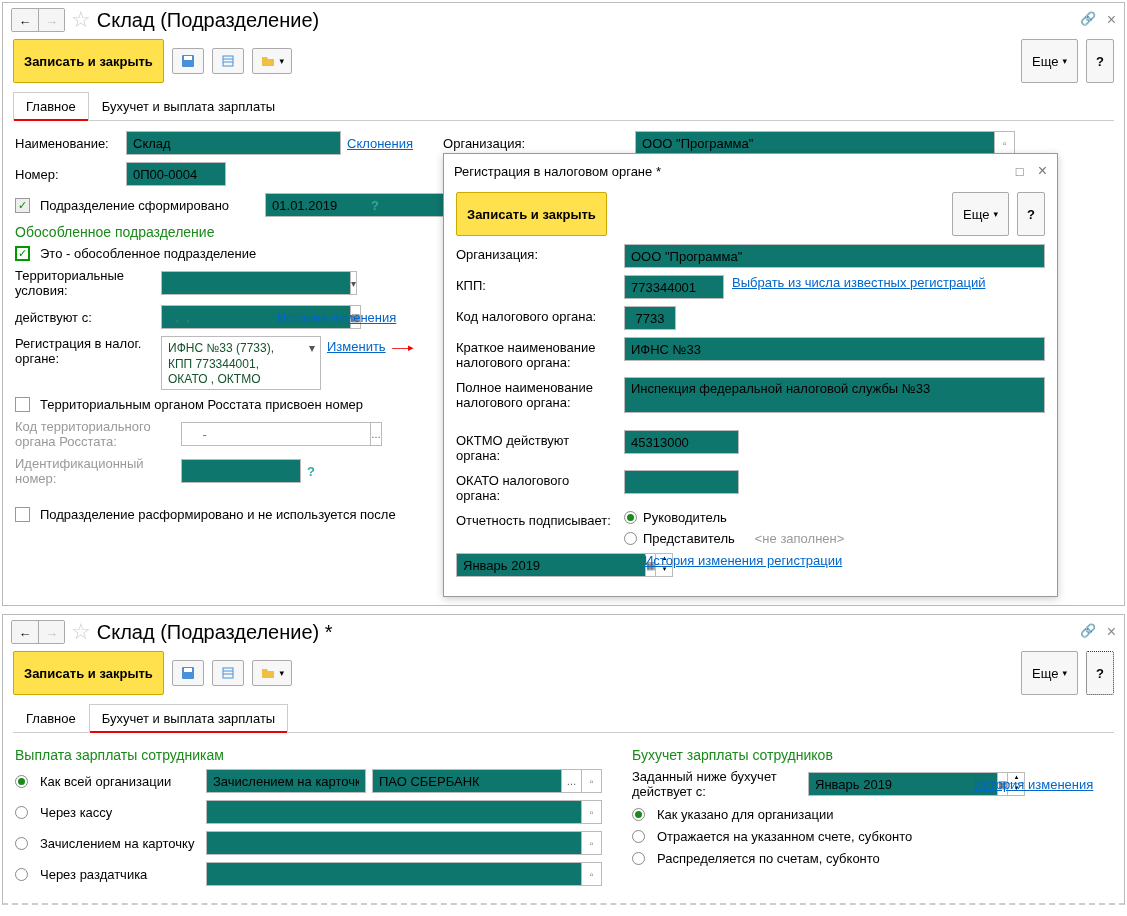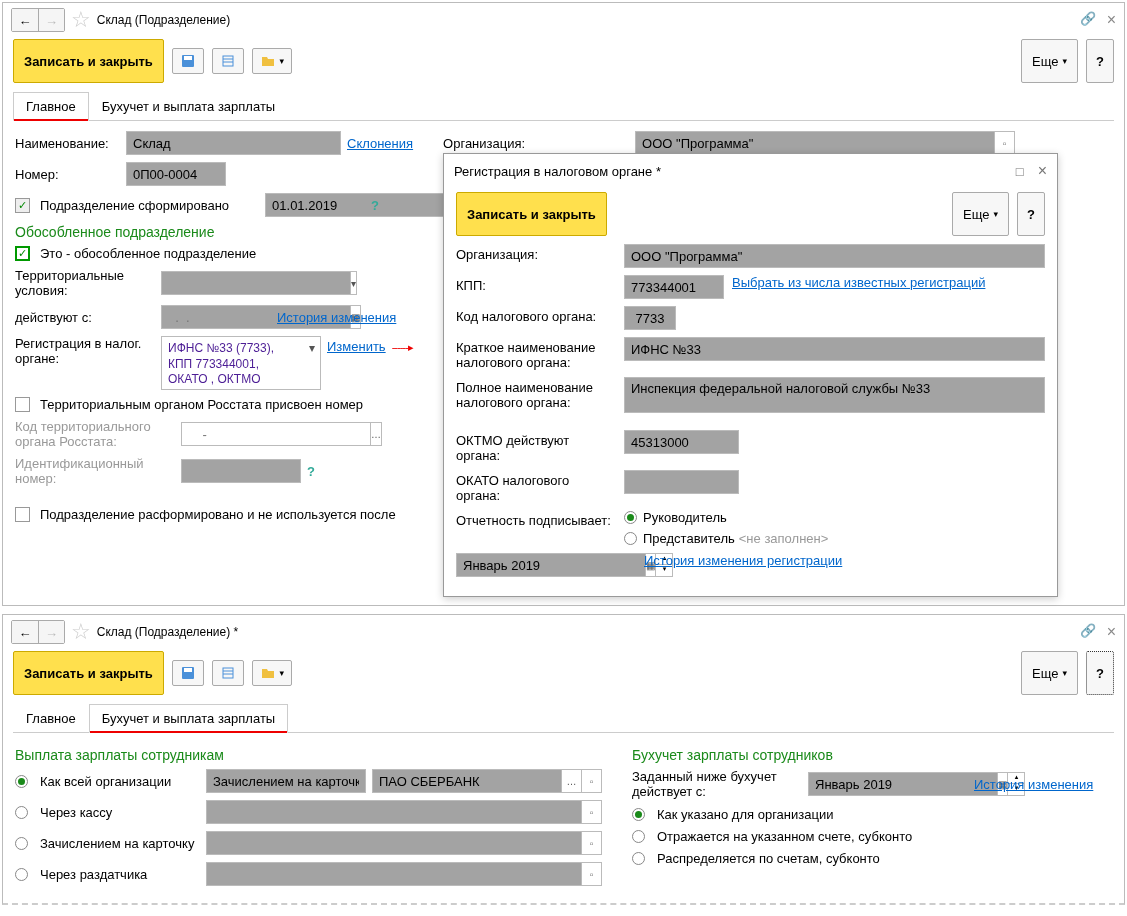--- a/index.html
+++ b/index.html
@@ -3,46 +3,46 @@
 <meta charset="utf-8">
 <style>
 *{box-sizing:border-box;font-family:Arial,sans-serif;font-size:13px;margin:0;padding:0}
 body{background:#fff;padding:2px}
 .window{border:1px solid #bbb;background:#fff;position:relative;margin-bottom:8px}
 .title-row{display:flex;align-items:center;padding:4px 8px;gap:6px}
 .nav-group{display:flex;border:1px solid #aaa;border-radius:2px}
 .nav-btn{width:26px;height:22px;display:flex;align-items:center;justify-content:center;background:#f5f5f5;cursor:pointer}
 .nav-btn + .nav-btn{border-left:1px solid #aaa}
 .star{color:#ccc;font-size:22px;cursor:pointer}
-.title{font-size:12px;font-weight:400;flex:1}
+.title{font-size:20px;font-weight:400;flex:1}
 .title-ctrls{display:flex;gap:10px;color:#888}
 .title-ctrls span{cursor:pointer}
 .toolbar{display:flex;align-items:center;padding:2px 10px 8px;gap:8px}
 .btn{border:1px solid #aaa;background:#f7f7f7;padding:21px 10px;border-radius:2px;cursor:pointer;height:26px;display:flex;align-items:center;gap:4px}
 .btn-primary{background:#ffe04d;border-color:#ccaa00;font-weight:700}
 .btn-icon{width:32px;justify-content:center;padding:0}
 .btn-help{width:28px;justify-content:center;font-weight:bold}
 .spacer{flex:1}
 .tabs{display:flex;border-bottom:1px solid #ccc;margin:0 10px;gap:0}
 .tab{padding:6px 12px;cursor:pointer;border:1px solid transparent;position:relative;top:1px}
 .tab.active{border:1px solid #ccc;border-bottom:1px solid #fff;background:#fff}
 .tab.active::after{content:"";position:absolute;left:0;right:0;bottom:-1px;height:2px;background:#e00}
 .form{padding:10px 12px}
 .row{display:flex;align-items:center;margin-bottom:7px;gap:6px}
 .label{width:105px}
-input[type=text],textarea{border:1px solid #bbb;padding:3px 6px;height:24px;background:#a3a3a3}
+input[type=text],textarea{border:1px solid #bbb;padding:3px 6px;height:24px;background:#0f766e}
 textarea{height:36px;resize:none;font-family:inherit}
 .chk{width:15px;height:15px;border:1px solid #999;display:inline-flex;align-items:center;justify-content:center;margin-right:4px}
 .chk.green{border:2px solid #090}
 .chk.checked::after{content:"✓";font-size:11px;color:#080}
 .chk.disabled{background:#eee}
 .link{color:#0066cc;text-decoration:underline;cursor:pointer}
 .help{color:#3a9;font-weight:bold;cursor:pointer}
 .green-head{color:#1a8a1a;font-size:14px;margin:4px 0 6px}
-.multiline-box{border:1px solid #bbb;padding:4px 20px 4px 6px;width:160px;height:54px;color:#4c1d95;position:relative;font-size:12px;line-height:1.3}
+.multiline-box{border:1px solid #bbb;padding:4px 20px 4px 6px;width:160px;height:54px;color:#14532d;position:relative;font-size:12px;line-height:1.3}
 .multiline-box::after{content:"▾";position:absolute;right:5px;top:4px;color:#555}
 .combo{display:flex}
 .combo input{flex:1}
 .combo-btn{border:1px solid #bbb;border-left:0;width:20px;display:flex;align-items:center;justify-content:center;background:#fff;cursor:pointer;font-size:10px;color:#555;height:24px}
 .gray{color:#999}
 .modal{position:absolute;top:150px;left:440px;width:615px;background:#fff;border:1px solid #999;box-shadow:0 2px 8px rgba(0,0,0,.2)}
 .modal-title{display:flex;align-items:center;padding:8px 10px;font-size:15px}
 .modal-body{padding:4px 12px 12px}
 .mrow{display:flex;align-items:flex-start;margin-bottom:7px;gap:8px}
 .mlabel{width:160px;padding-top:3px}
@@ -234,21 +234,21 @@
       <div class="mrow">
         <span class="mlabel">Отчетность подписывает:</span>
         <div>
           <div style="display:flex;align-items:center;margin-bottom:6px">
             <span class="radio on"></span>
             <span>Руководитель</span>
           </div>
           <div style="display:flex;align-items:center">
             <span class="radio"></span>
             <span>Представитель</span>
-            <span class="gray" style="margin-left:4px">&lt;не заполнен&gt;</span>
+            <span class="gray" style="margin-left:20px">&lt;не заполнен&gt;</span>
           </div>
         </div>
       </div>
       <div class="mrow">
         <div class="combo" style="width:180px">
           <input type="text" value="Январь 2019" style="">
           <div class="combo-btn">▦</div>
           <div class="spin">
               <span>▴</span>
               <span>▾</span>

